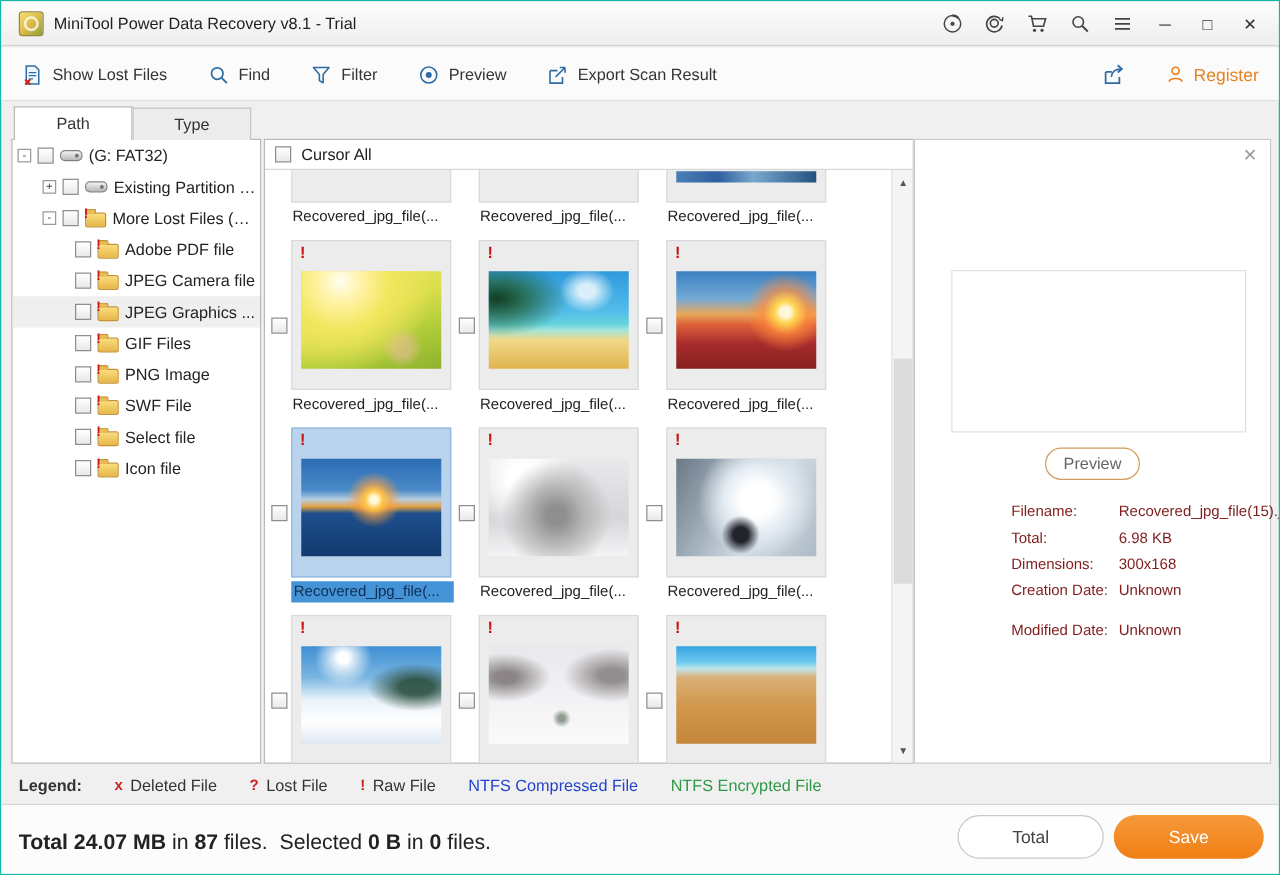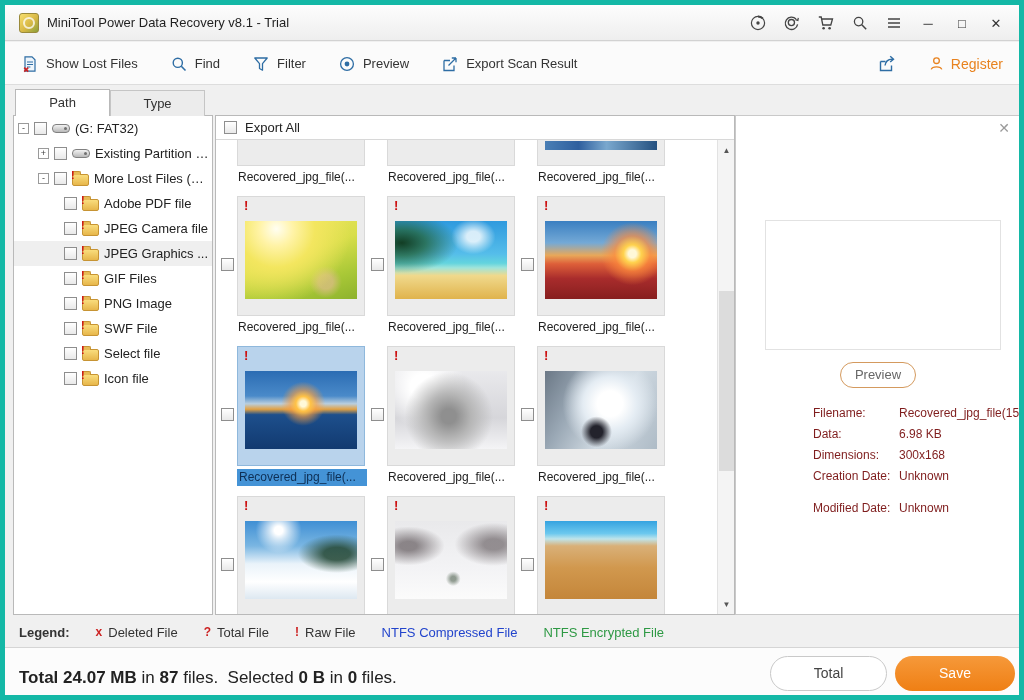--- a/index.html
+++ b/index.html
@@ -1,17 +1,17 @@
 <!DOCTYPE html>
 <html><head>
 <meta charset="utf-8">
 <style>
   * { margin:0; padding:0; box-sizing:border-box; }
   html,body { width:1024px; height:700px; font-family:"Liberation Sans", sans-serif; background:#e8e8e8; }
-  .window { position:absolute; left:0; top:0; width:1024px; height:700px; border:5px solid #14b8a6; background:#f0f0f0; overflow:hidden;padding-left:12px; }
+  .window { position:absolute; left:0; top:0; width:1024px; height:700px; border:1px solid #14b8a6; background:#f0f0f0; overflow:hidden;padding-left:12px; }
 
   
   .titlebar { position:absolute; left:0; top:0; width:100%; height:36px; background:linear-gradient(#fdfdfd,#eeeeee); border-bottom:1px solid #d2d2d2; }
   .app-icon { position:absolute; left:14px; top:8px; width:20px; height:20px; border-radius:3px;
               background:linear-gradient(135deg,#f7df6e 0%,#d8b845 55%,#8aa03a 100%); border:1px solid #9a8a3a; }
   .app-icon::after { content:""; position:absolute; left:3px; top:3px; width:8px; height:8px; border-radius:50%; border:2px solid rgba(255,255,255,.75); }
   .win-title { position:absolute; left:42px; top:0; height:36px; line-height:36px; font-size:13px; color:#1f1f1f; }
   .tb-right { position:absolute; right:6px; top:0; height:36px; display:flex; align-items:center; }
   .tb-ico { width:34px; height:28px; display:flex; align-items:center; justify-content:center; cursor:default; }
   .win-ctl { width:34px; height:28px; display:flex; align-items:center; justify-content:center; font-size:13px; color:#333; }
@@ -318,21 +318,21 @@
       <span class="folder">
           <span class="excl">!</span>
         </span>
       <span class="tlabel">Icon file</span>
     </div>
   </div>
 
   <div class="grid-panel">
     <div class="grid-header">
       <span class="cb"></span>
-      <span class="sa-label">Export All</span>
+      <span class="sa-label">Cursor All</span>
     </div>
     <div class="grid-body">
 
       <div class="gcell" style="left:21px;top:-94px">
         
       </div>
       <div class="gcell" style="left:171px;top:-94px">
         
       </div>
       <div class="gcell" style="left:321px;top:-94px">
@@ -407,21 +407,21 @@
   <div class="right-panel">
     <div class="rp-close">✕</div>
     <div class="preview-img"></div>
     <div class="preview-btn">Preview</div>
 
     <div class="detail-row" style="top:290px">
       <span class="dl">Filename:</span>
       <span class="dv">Recovered_jpg_file(15).jpg</span>
     </div>
     <div class="detail-row" style="top:311px">
-      <span class="dl">Data:</span>
+      <span class="dl">Total:</span>
       <span class="dv">6.98 KB</span>
     </div>
     <div class="detail-row" style="top:332px">
       <span class="dl">Dimensions:</span>
       <span class="dv">300x168</span>
     </div>
     <div class="detail-row" style="top:353px">
       <span class="dl">Creation Date:</span>
       <span class="dv">Unknown</span>
     </div>
@@ -432,21 +432,21 @@
   </div>
 
   <div class="legend">
     <span class="lg-title">Legend:</span>
     <span class="lg-item">
       <span class="lg-mark">x</span>
       <span>Deleted File</span>
     </span>
     <span class="lg-item">
       <span class="lg-mark">?</span>
-      <span>Total File</span>
+      <span>Lost File</span>
     </span>
     <span class="lg-item">
       <span class="lg-mark">!</span>
       <span>Raw File</span>
     </span>
     <span class="lg-item lg-blue">NTFS Compressed File</span>
     <span class="lg-item lg-green">NTFS Encrypted File</span>
   </div>
 
   <div class="statusbar">

